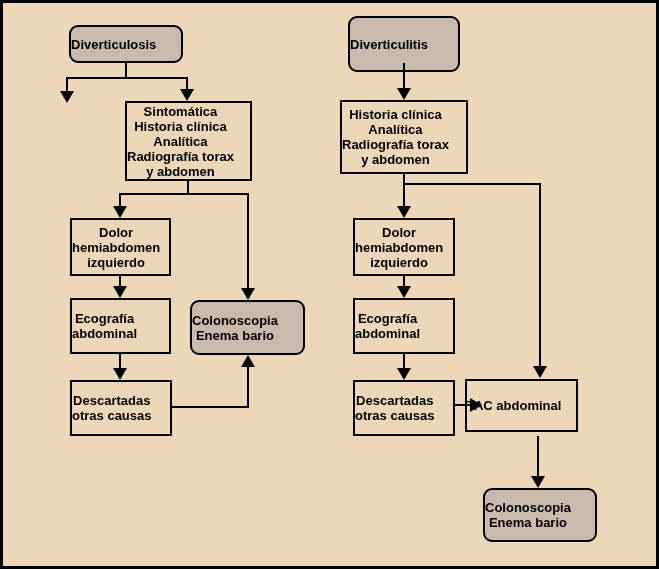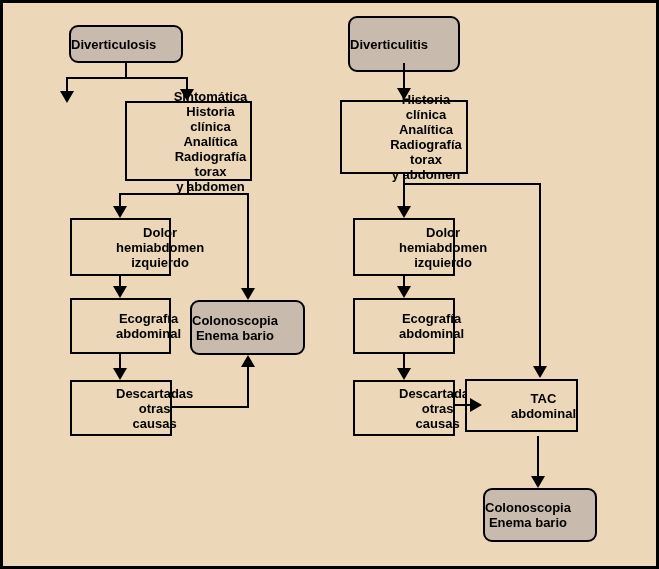--- a/index.html
+++ b/index.html
@@ -22,21 +22,21 @@
   .node{
     position:absolute;
     box-sizing:border-box;
     border:2px solid var(--color-line);
     display:flex;align-items:center;
     text-align:center;
     font-size:13px;font-weight:bold;line-height:15px;
   }
   .node .txt{white-space:pre-line;}
   .rounded{border-radius:9px;background:var(--color-node_fill);}
-  .plain{background:var(--color-background);padding-left:44px;}
+  .plain{background:var(--color-background);}
   .h,.v{position:absolute;background:var(--color-line);}
   .h{height:2px;}
   .v{width:2px;}
   .arr-down{position:absolute;width:0;height:0;
     border-left:7px solid transparent;border-right:7px solid transparent;
     border-top:12px solid var(--color-line);}
   .arr-up{position:absolute;width:0;height:0;
     border-left:7px solid transparent;border-right:7px solid transparent;
     border-bottom:12px solid var(--color-line);}
   .arr-right{position:absolute;width:0;height:0;

